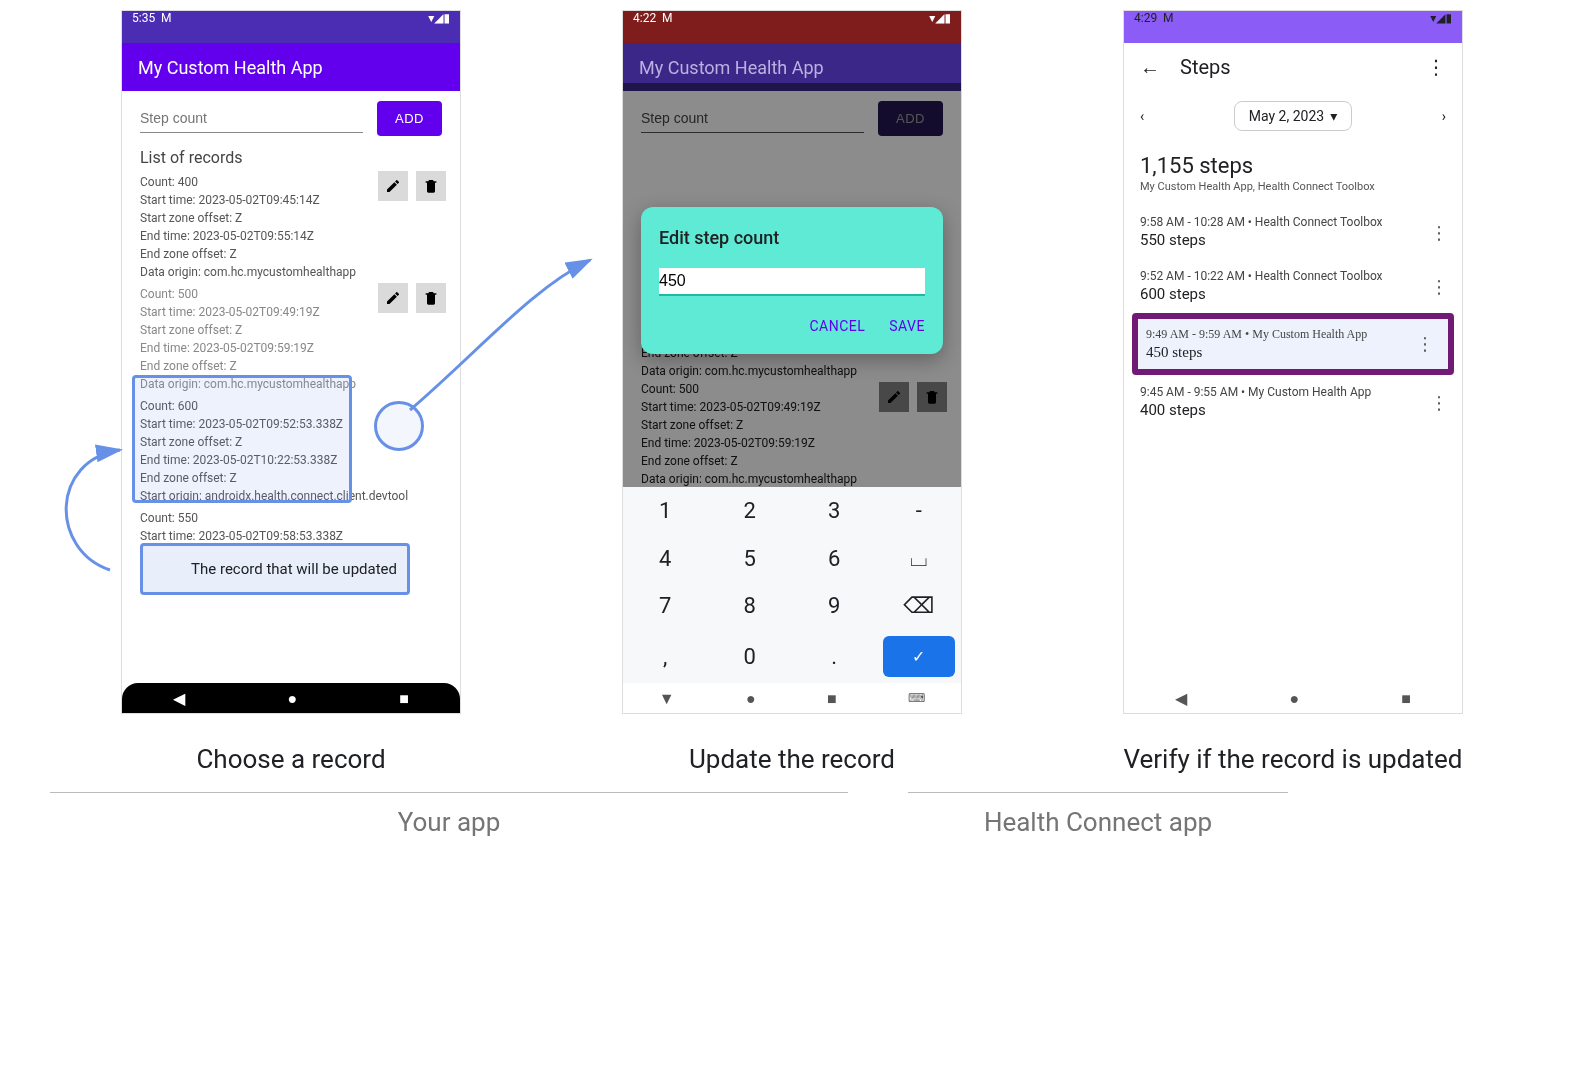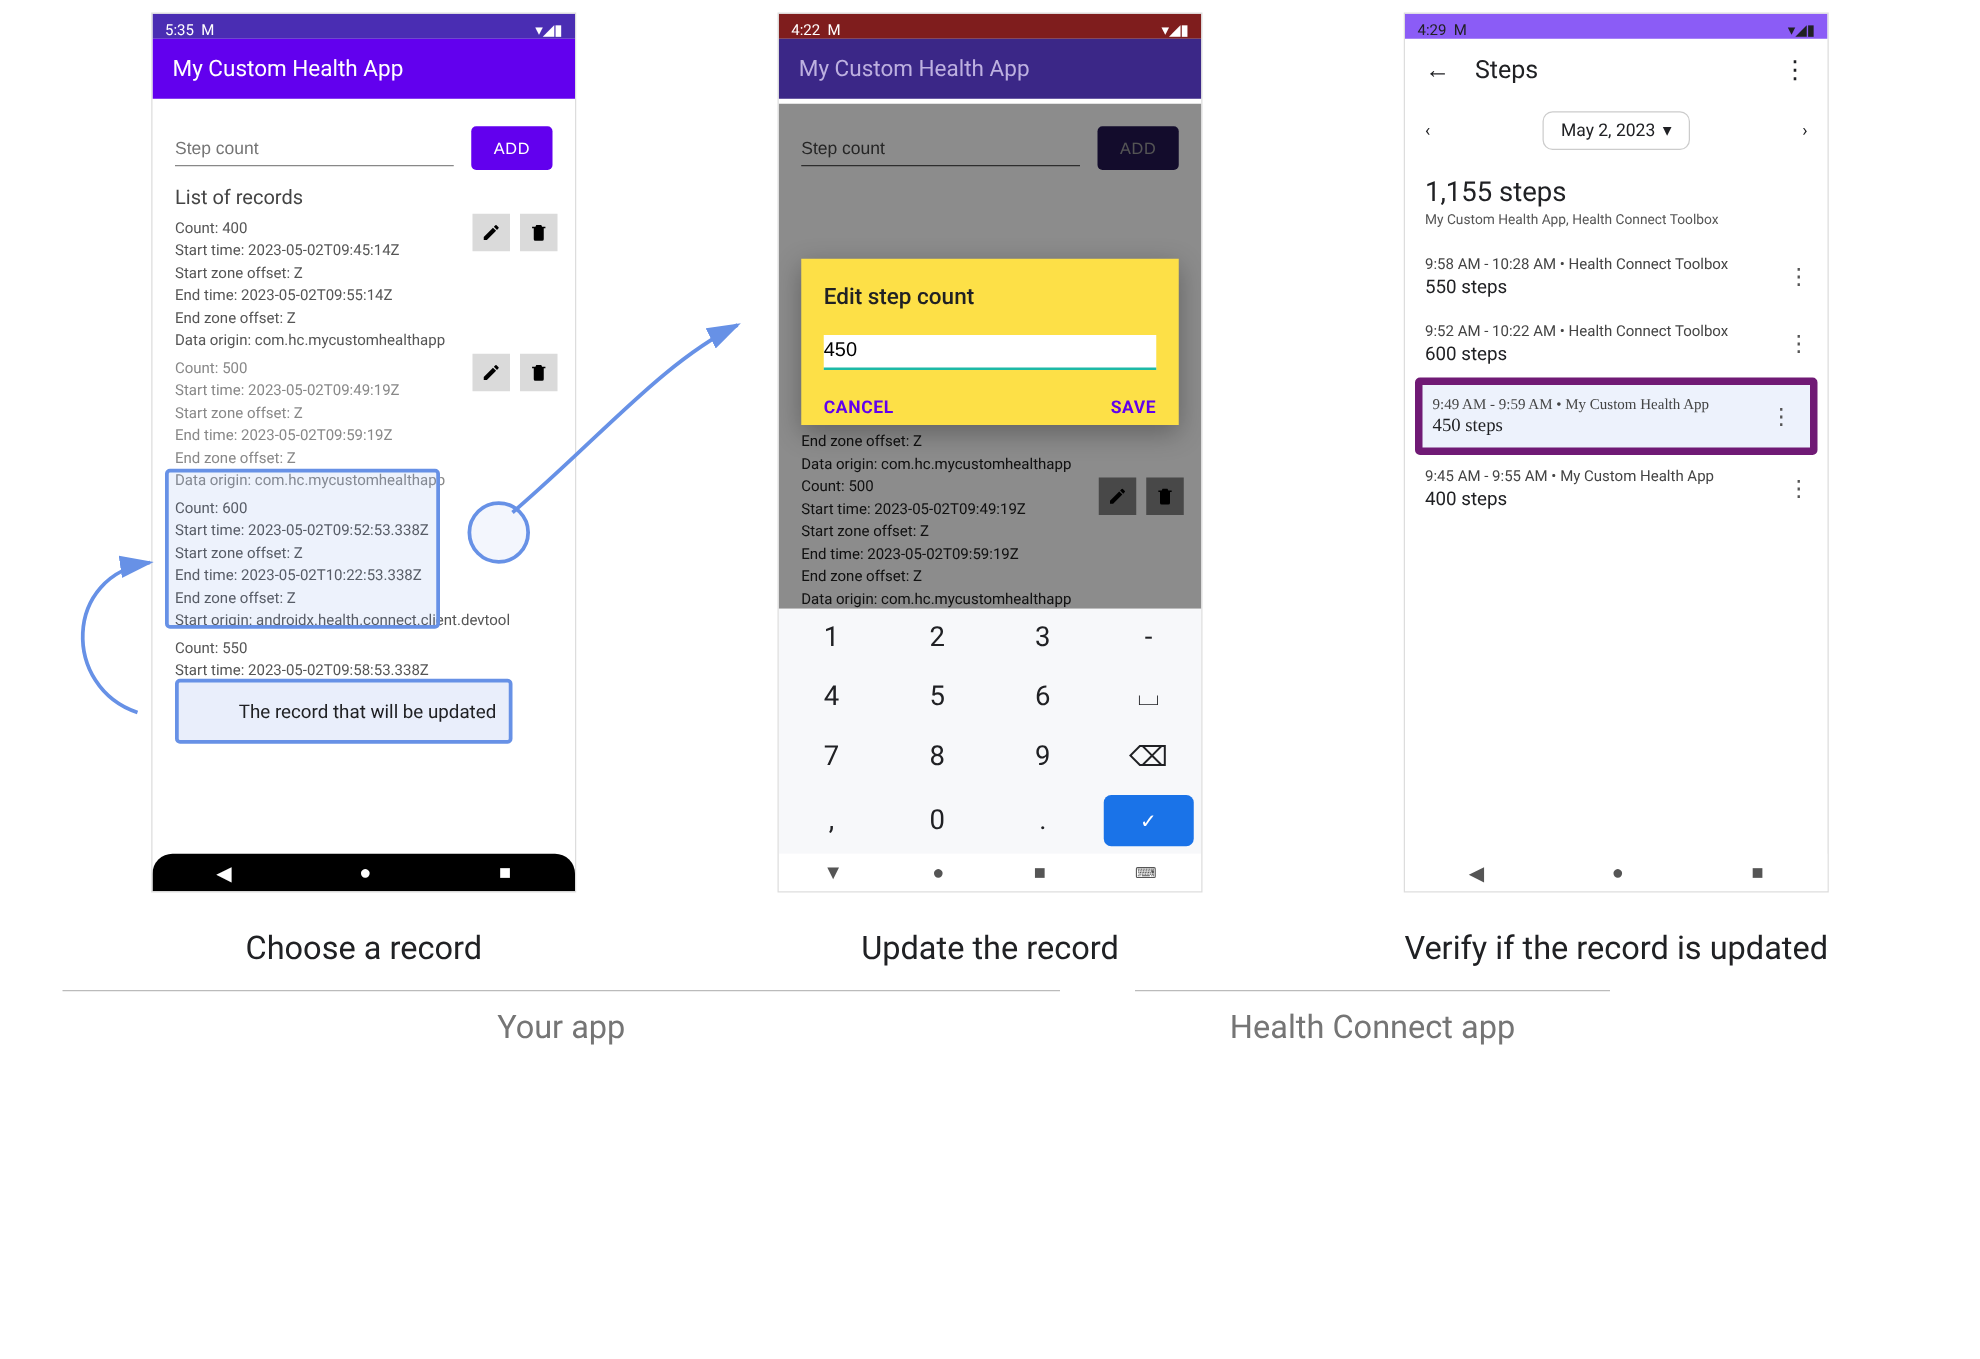--- a/index.html
+++ b/index.html
@@ -7,21 +7,21 @@
   .row { display: flex; gap: 50px; justify-content: space-evenly; align-items: flex-start; }
   .phone-wrap { display: flex; flex-direction: column; align-items: center; }
   .phone { width: 340px; height: 704px; border: 1px solid #ddd; background: #fff; position: relative; overflow: hidden; }
   .caption { font-size: 26px; color: #202124; margin-top: 30px; text-align: center; }
   .section-labels { display: flex; margin-top: 18px; }
   .sec-left { flex: 0 0 798px; text-align: center; border-top: 1px solid #bbb; padding-top: 14px; font-size: 26px; color: #757575; margin-left: 40px; }
   .gap { flex: 0 0 60px; }
   .sec-right { flex: 0 0 380px; text-align: center; border-top: 1px solid #bbb; padding-top: 14px; font-size: 26px; color: #757575; }
 
   
-  .status { height: 20px; display: flex; align-items: flex-end; justify-content: space-between; padding: 0 10px; font-size: 12px; color: #fff; }
+  .status { height: 32px; display: flex; align-items: flex-start; justify-content: space-between; padding: 0 10px; font-size: 12px; color: #fff; }
   .status .icons { display: flex; gap: 4px; align-items: center; }
   .purple .status { background: #4a2db3; }
   .white .status { background: #8b5cf6; color: #202124; }
 
   
   .appbar { height: 48px; display: flex; align-items: center; padding: 0 16px; font-size: 18px; color: #fff; }
   .purple .appbar { background: #6200ee; }
 
   
   .content { position: absolute; top: 72px; left: 0; right: 0; bottom: 0; overflow: hidden; font-size: 13px; }
@@ -42,24 +42,24 @@
 
   
   .navbar { position: absolute; left: 0; right: 0; bottom: 0; height: 30px; display: flex; align-items: center; justify-content: space-around; }
   .black .navbar { background: #000; color: #fff; border-radius: 16px 16px 0 0; }
   .white-nav .navbar { background: #fff; color: #555; }
 
   
   .dim { position: absolute; inset: 0; background: rgba(0,0,0,.45); }
   .purple-dark .status { background: #7f1d1d; color: #fff; }
   .purple-dark .appbar { background: #3b2787; color: #bdb0e0; }
-  .dialog { position: absolute; left: 18px; right: 18px; top: 196px; background: #fde047; border-radius: 0; padding: 20px 18px 6px; box-shadow: 0 6px 20px rgba(0,0,0,.3); }
+  .dialog { position: absolute; left: 18px; right: 18px; top: 196px; background: #5eead4; border-radius: 12px; padding: 20px 18px 20px; box-shadow: 0 6px 20px rgba(0,0,0,.3); }
   .dlg-title { font-size: 18px; font-weight: 500; margin-bottom: 20px; }
   .dlg-input { width: 100%; border: none; border-bottom: 2px solid #1db9a6; font-size: 16px; padding: 4px 0; }
-  .dlg-actions { display: flex; justify-content: space-between; gap: 24px; margin-top: 22px; font-size: 14px; font-weight: 700; color: #6200ee; letter-spacing: .5px; }
+  .dlg-actions { display: flex; justify-content: flex-end; gap: 24px; margin-top: 22px; font-size: 14px; font-weight: 400; color: #6200ee; letter-spacing: .5px; }
   .keypad { position: absolute; left: 0; right: 0; bottom: 30px; height: 196px; background: #f7f8fa; display: grid; grid-template-columns: repeat(4,1fr); }
   .key { display: flex; align-items: center; justify-content: center; font-size: 22px; color: #202124; }
   .key-done { background: #1a73e8; color: #fff; border-radius: 6px; margin: 6px; font-size: 16px; }
   .phone2-content { filter: brightness(.6); }
 
   
   .p3-appbar { height: 48px; display: flex; align-items: center; padding: 0 16px; font-size: 20px; color: #202124; gap: 20px; }
   .p3-more { margin-left: auto; font-size: 20px; }
   .datechip { display: flex; align-items: center; justify-content: space-between; padding: 10px 16px; font-size: 14px; }
   .chip { border: 1px solid #ccc; border-radius: 8px; padding: 6px 14px; display: flex; align-items: center; gap: 6px; font-size: 14px; }

